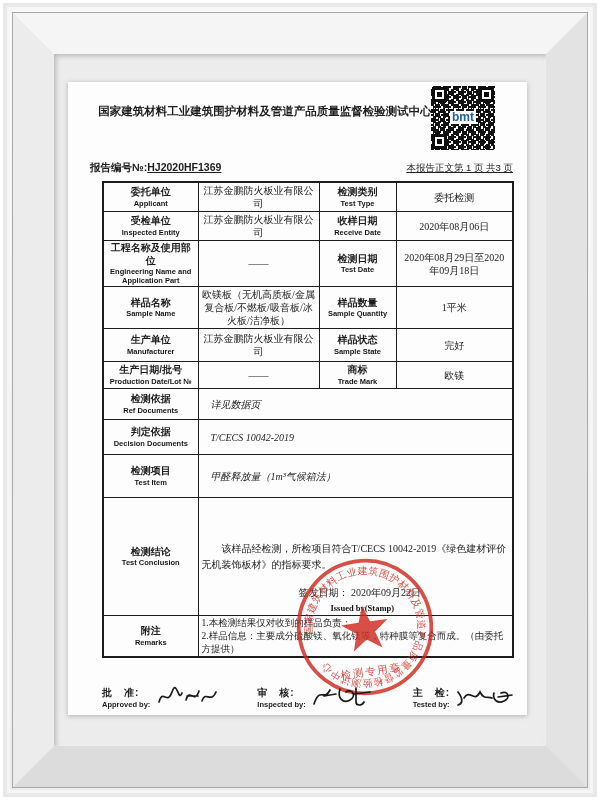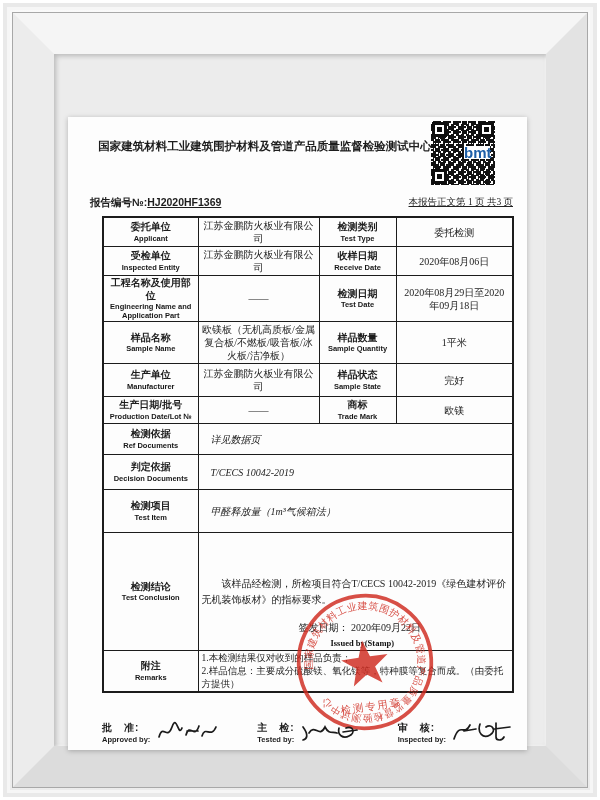--- a/index.html
+++ b/index.html
@@ -7,41 +7,41 @@
 
   .photo { position:relative; width:600px; height:800px; background:linear-gradient(180deg,#fbfbfb,#ededed); overflow:hidden; }
 
   
   .frame-edge  { position:absolute; inset:0; box-shadow: inset 0 0 0 3px #ffffff, inset 0 0 0 7px #e9e9e9, inset 0 0 0 10px #f6f6f6, inset 0 0 14px rgba(0,0,0,.12); }
   .frame-line  { position:absolute; inset:12px; border:1px solid #a8a8a8; }
   .frame-bevel { position:absolute; inset:13px; border:41px solid; border-color:#f5f5f5 #e3e3e3 #dcdcdc #ececec; }
   .frame-mat   { position:absolute; left:54px; top:54px; right:54px; bottom:54px; background:#ececec; box-shadow: inset 2px 2px 5px rgba(0,0,0,.22), inset -1px -1px 2px rgba(255,255,255,.8); }
 
   
-  .paper { position:absolute; left:68px; top:82px; width:459px; height:633px; background:#fdfdfd; box-shadow:0 1px 5px rgba(0,0,0,.25);margin-top:35px; }
+  .paper { position:absolute; left:68px; top:82px; width:459px; height:633px; background:#fdfdfd; box-shadow:0 1px 5px rgba(0,0,0,.25); }
 
   .doc-header { position:absolute; top:22px; left:18px; width:358px; text-align:center; }
   .org-title { font-size:11.5px; font-weight:bold; white-space:nowrap; letter-spacing:0; }
   .report-title { margin-top:9px; font-size:15px; font-weight:bold; letter-spacing:3px; white-space:nowrap; }
 
   
   .qr { position:absolute; top:4px; left:363px; width:64px; height:64px;
         background-image:
           conic-gradient(#111 25%, transparent 0 50%, #111 0 75%, transparent 0),
           conic-gradient(#161616 25%, #fff 0 50%, #151515 0 75%, #fff 0);
         background-size: 9px 9px, 5px 5px; }
   .finder { position:absolute; width:15px; height:15px; border:3px solid #0e0e0e; background:#fff; }
   .finder::after { content:""; position:absolute; inset:2px; background:#0e0e0e; }
   .finder.tl { top:1px; left:1px; } .finder.tr { top:1px; right:1px; } .finder.bl { bottom:1px; left:1px; }
-  .qr-label { position:absolute; top:25px; left:33px; width:26px; height:13px; background:#fff; color:#1d5fa8; font-size:15px; font-weight:bold; text-align:center; line-height:13px; }
-
-  .report-no-line { position:absolute; top:79px; left:22px; width:423px; display:flex; justify-content:space-between; align-items:flex-start; }
+  .qr-label { position:absolute; top:25px; left:19px; width:26px; height:13px; background:#fff; color:#1d5fa8; font-size:12px; font-weight:bold; text-align:center; line-height:13px; }
+
+  .report-no-line { position:absolute; top:79px; left:22px; width:423px; display:flex; justify-content:space-between; align-items:center; }
   .report-no { font-size:10.5px; font-weight:bold; }
   .report-no .num { text-decoration:underline; font-weight:bold; }
-  .page-info { font-size:9.5px; font-family:Liberation Serif, serif; text-decoration:underline; color:#222; }
+  .page-info { font-size:9.5px; font-family:Liberation Sans, sans-serif; text-decoration:underline; color:#222; }
 
   table.report { position:absolute; top:99px; left:34px; width:410px; border-collapse:collapse; table-layout:fixed; }
   table.report td { border:1px solid #1c1c1c; vertical-align:middle; padding:1px 3px; }
   table.report { border:2px solid #1c1c1c; }
   td.lbl { text-align:center; }
   td.lbl .zh { font-size:10px; font-weight:bold; line-height:1.25; }
   td.lbl .en { font-size:7.5px; font-weight:bold; line-height:1.2; color:#161616; }
   td.val { font-family:"Liberation Serif", serif; font-size:10px; text-align:center; color:#222; line-height:1.3; }
   td.val.left { text-align:left; padding-left:12px;font-style:italic; }
   .h27 td{height:27px} .h29 td{height:29px} .h43 td{height:43px} .h33 td{height:33px}
@@ -237,32 +237,32 @@
         <div class="sig-label">
           <div class="zh">批　准:</div>
           <div class="en">Approved by:</div>
         </div>
         <svg class="sig-ink" width="66" height="28" title="葛芝红">
           <path d="M5,18 C9,4 13,22 18,8 S24,19 28,9 M32,16 C36,3 40,21 45,7 M48,17 C51,6 57,20 62,8 M33,12 L44,12"></path>
         </svg>
       </div>
       <div class="sig-group">
         <div class="sig-label">
+          <div class="zh">审　核:</div>
+          <div class="en">Inspected by:</div>
+        </div>
+        <svg class="sig-ink" width="66" height="28" title="廖秀芳">
+          <path d="M4,20 C10,2 14,18 20,6 M14,12 L26,10 M30,5 C27,14 33,20 40,16 C47,12 42,4 36,8 M46,4 L46,18 C46,22 52,22 54,18 M44,10 L60,8"></path>
+        </svg>
+      </div>
+      <div class="sig-group">
+        <div class="sig-label">
           <div class="zh">主　检:</div>
           <div class="en">Tested by:</div>
         </div>
         <svg class="sig-ink" width="62" height="28" title="徐嵩">
           <path d="M4,8 C10,16 8,20 4,21 M10,14 C16,4 20,20 26,8 C30,16 34,12 38,14 M40,9 C38,16 44,20 50,17 C57,14 54,6 47,9 M44,13 L58,11"></path>
         </svg>
       </div>
-      <div class="sig-group">
-        <div class="sig-label">
-          <div class="zh">审　核:</div>
-          <div class="en">Inspected by:</div>
-        </div>
-        <svg class="sig-ink" width="66" height="28" title="廖秀芳">
-          <path d="M4,20 C10,2 14,18 20,6 M14,12 L26,10 M30,5 C27,14 33,20 40,16 C47,12 42,4 36,8 M46,4 L46,18 C46,22 52,22 54,18 M44,10 L60,8"></path>
-        </svg>
-      </div>
     </div>
 
   </div>
 </div>
 
 </body></html>

